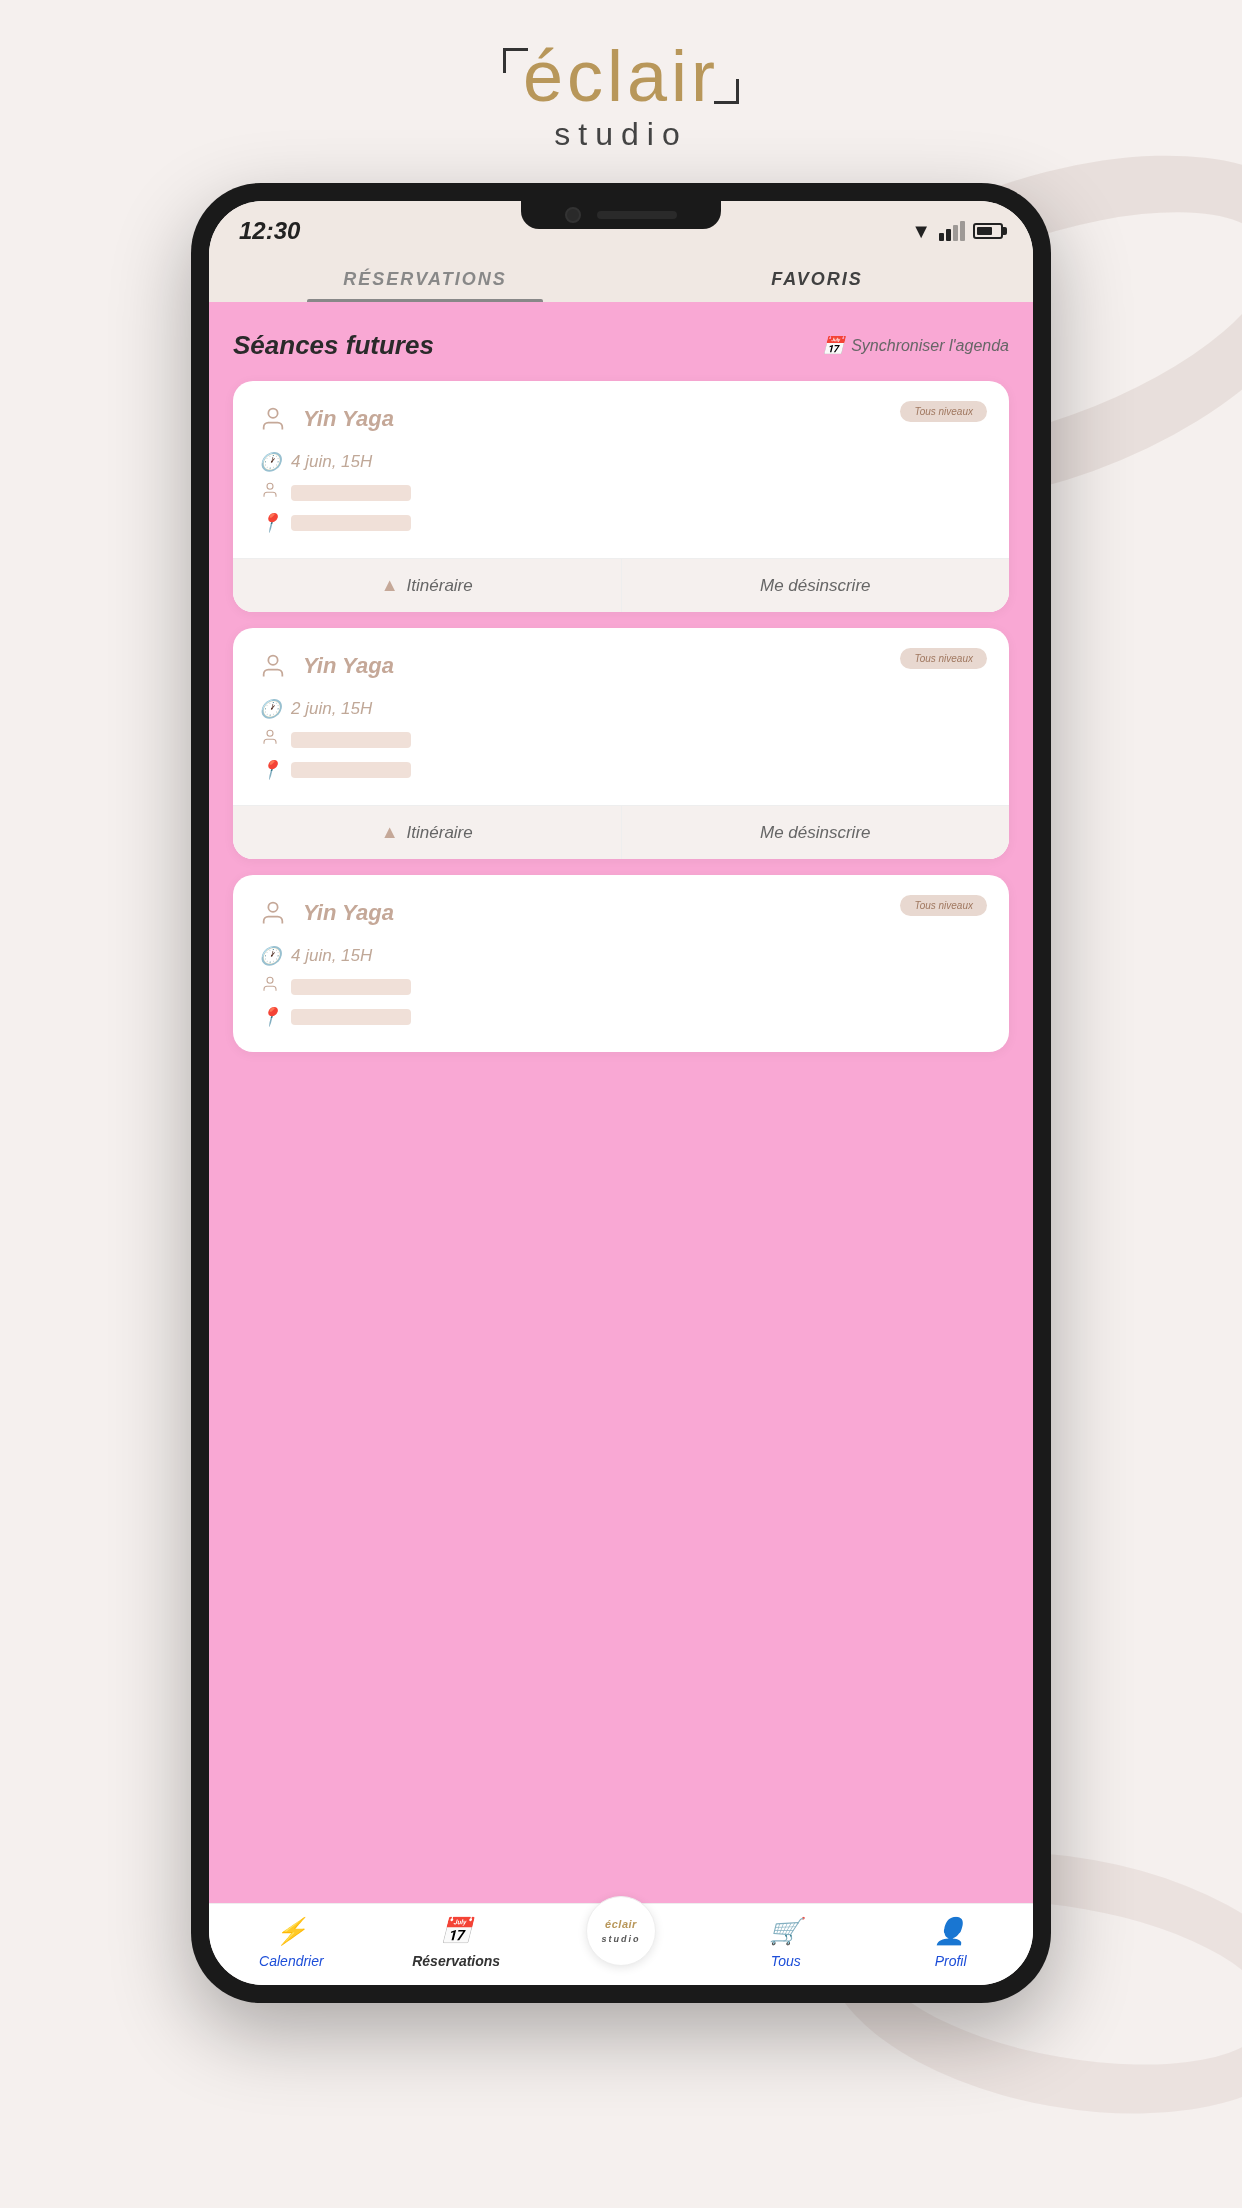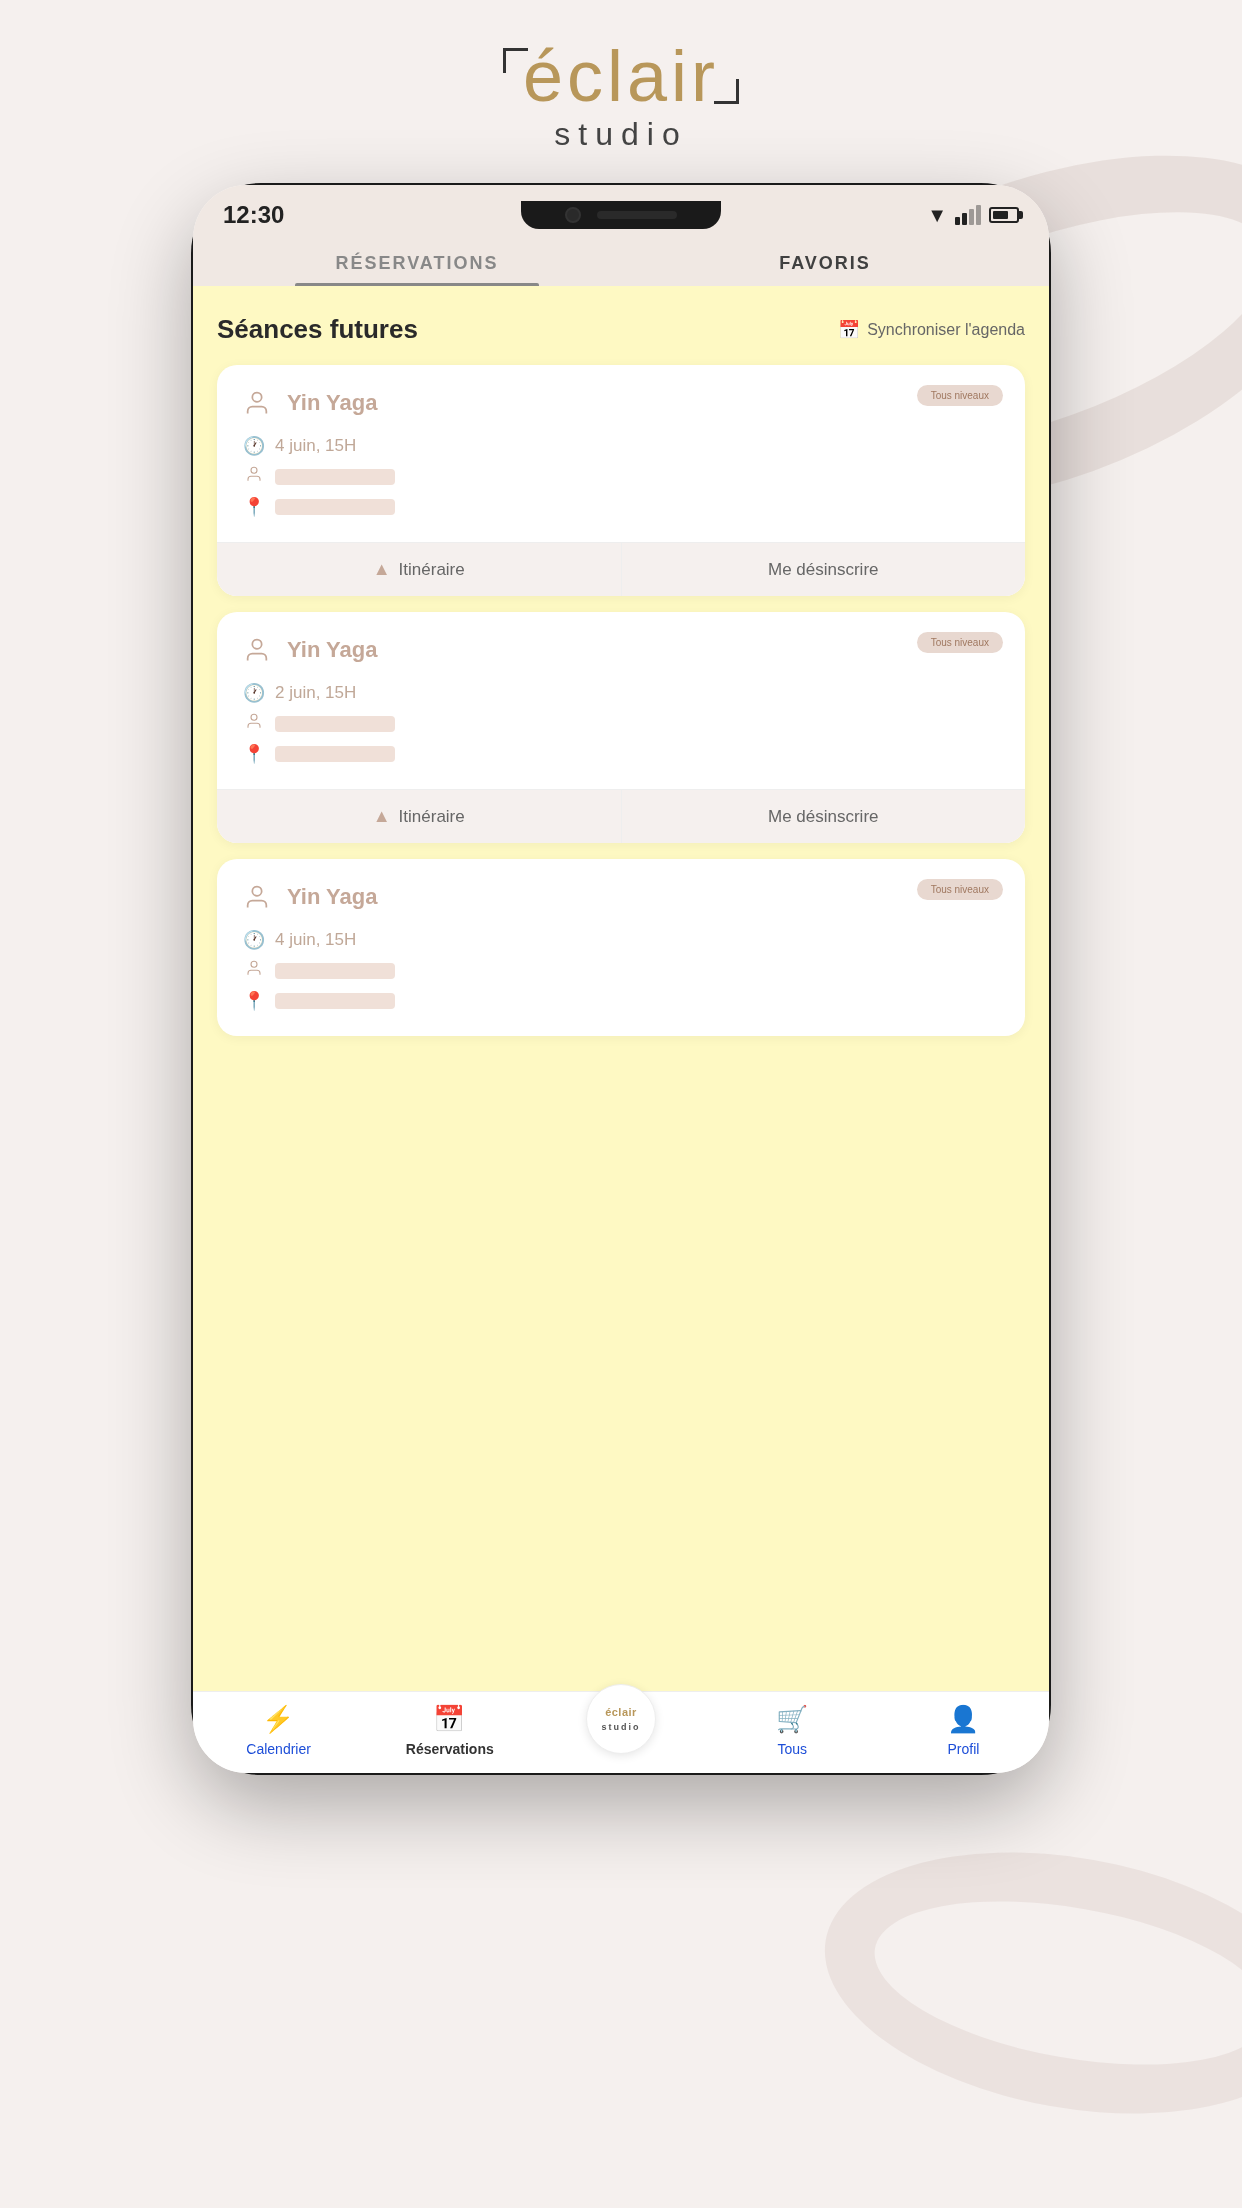--- a/index.html
+++ b/index.html
@@ -83,27 +83,28 @@
       font-size: 32px;
       color: #444;
       letter-spacing: 8px;
       font-weight: 400;
       margin-top: 4px;
     }
 
     
     .phone-frame {
       width: 860px;
-      height: 1592px;
+      height: 1820px;
       background: #1a1a1a;
       border-radius: 70px;
-      padding: 2px;
+      padding: 18px;
       position: relative;
       z-index: 2;
       box-shadow: 0 30px 80px rgba(0,0,0,0.3);
+      font-style: italic;
     }
 
     .phone-notch-bar {
       position: absolute;
       top: 18px;
       left: 50%;
       transform: translateX(-50%);
       width: 200px;
       height: 28px;
       background: #1a1a1a;
@@ -239,21 +240,21 @@
       height: 3px;
       background: #888;
       border-radius: 2px 2px 0 0;
     }
 
     
     .content-area {
       flex: 1;
       overflow-y: auto;
       padding: 28px 24px;
-      background: #fef9c3;
+      background: #f9a8d4;
     }
 
     .section-header {
       display: flex;
       justify-content: space-between;
       align-items: center;
       margin-bottom: 20px;
     }
 
     .section-title {

